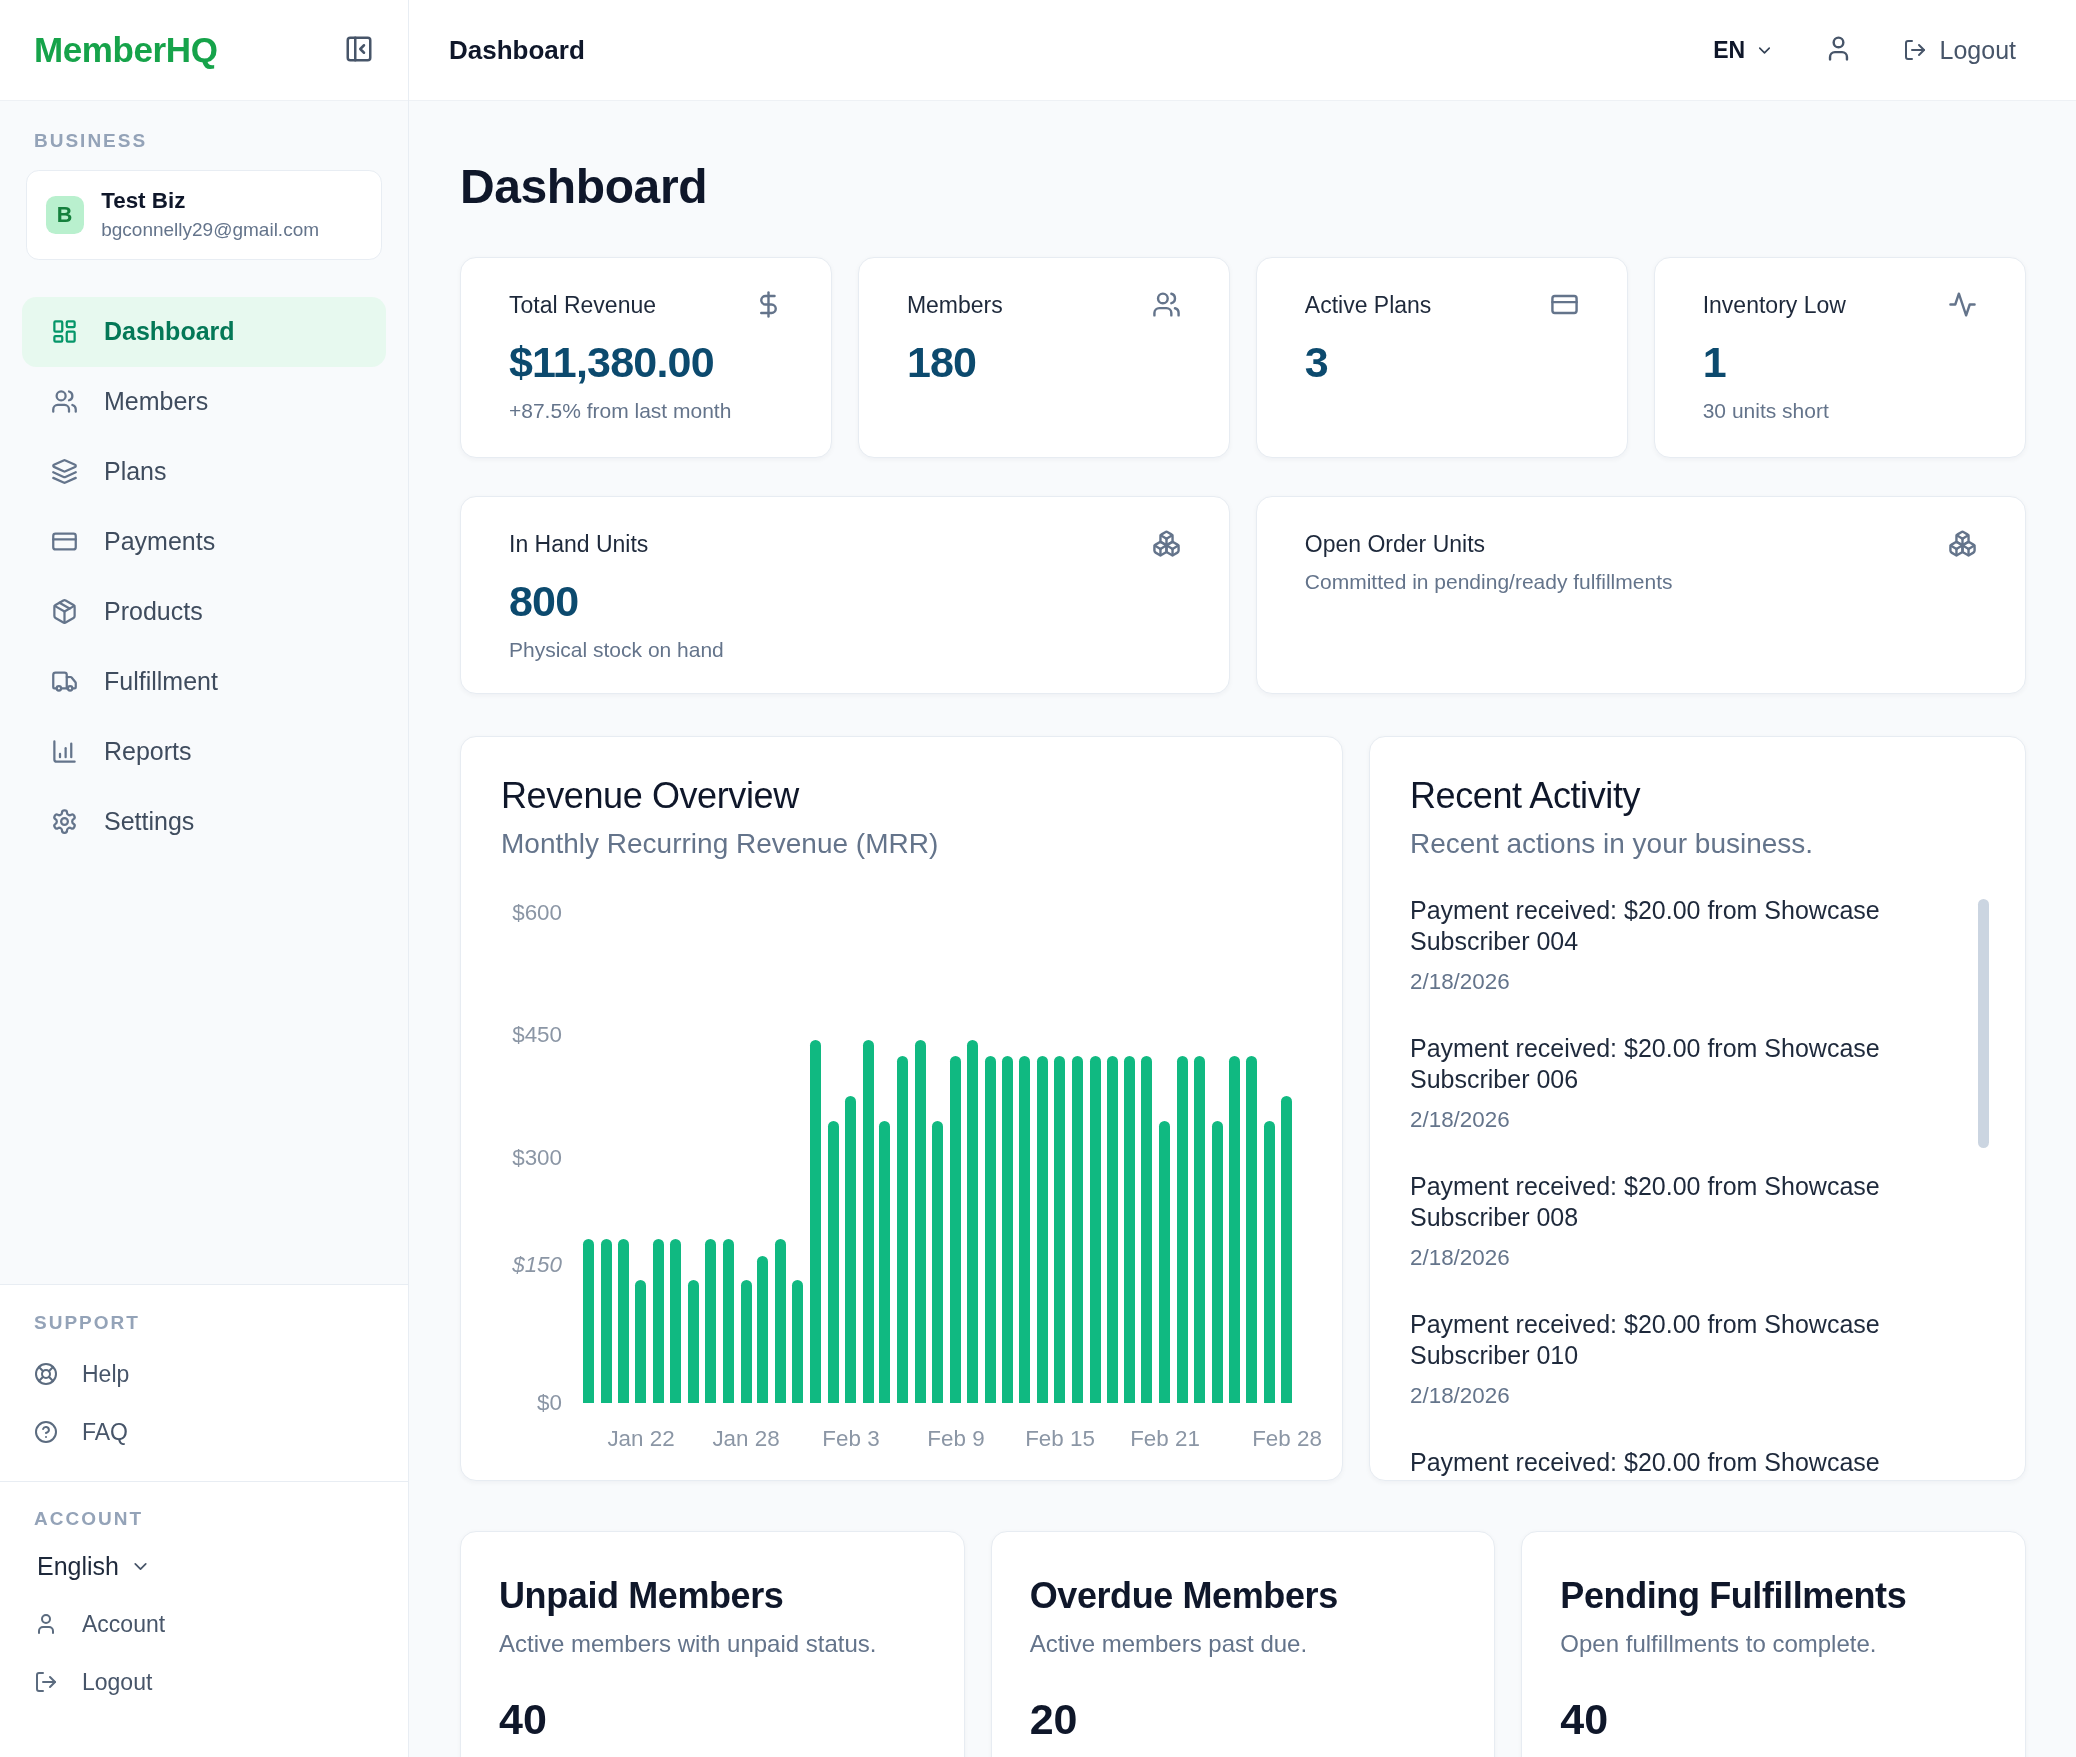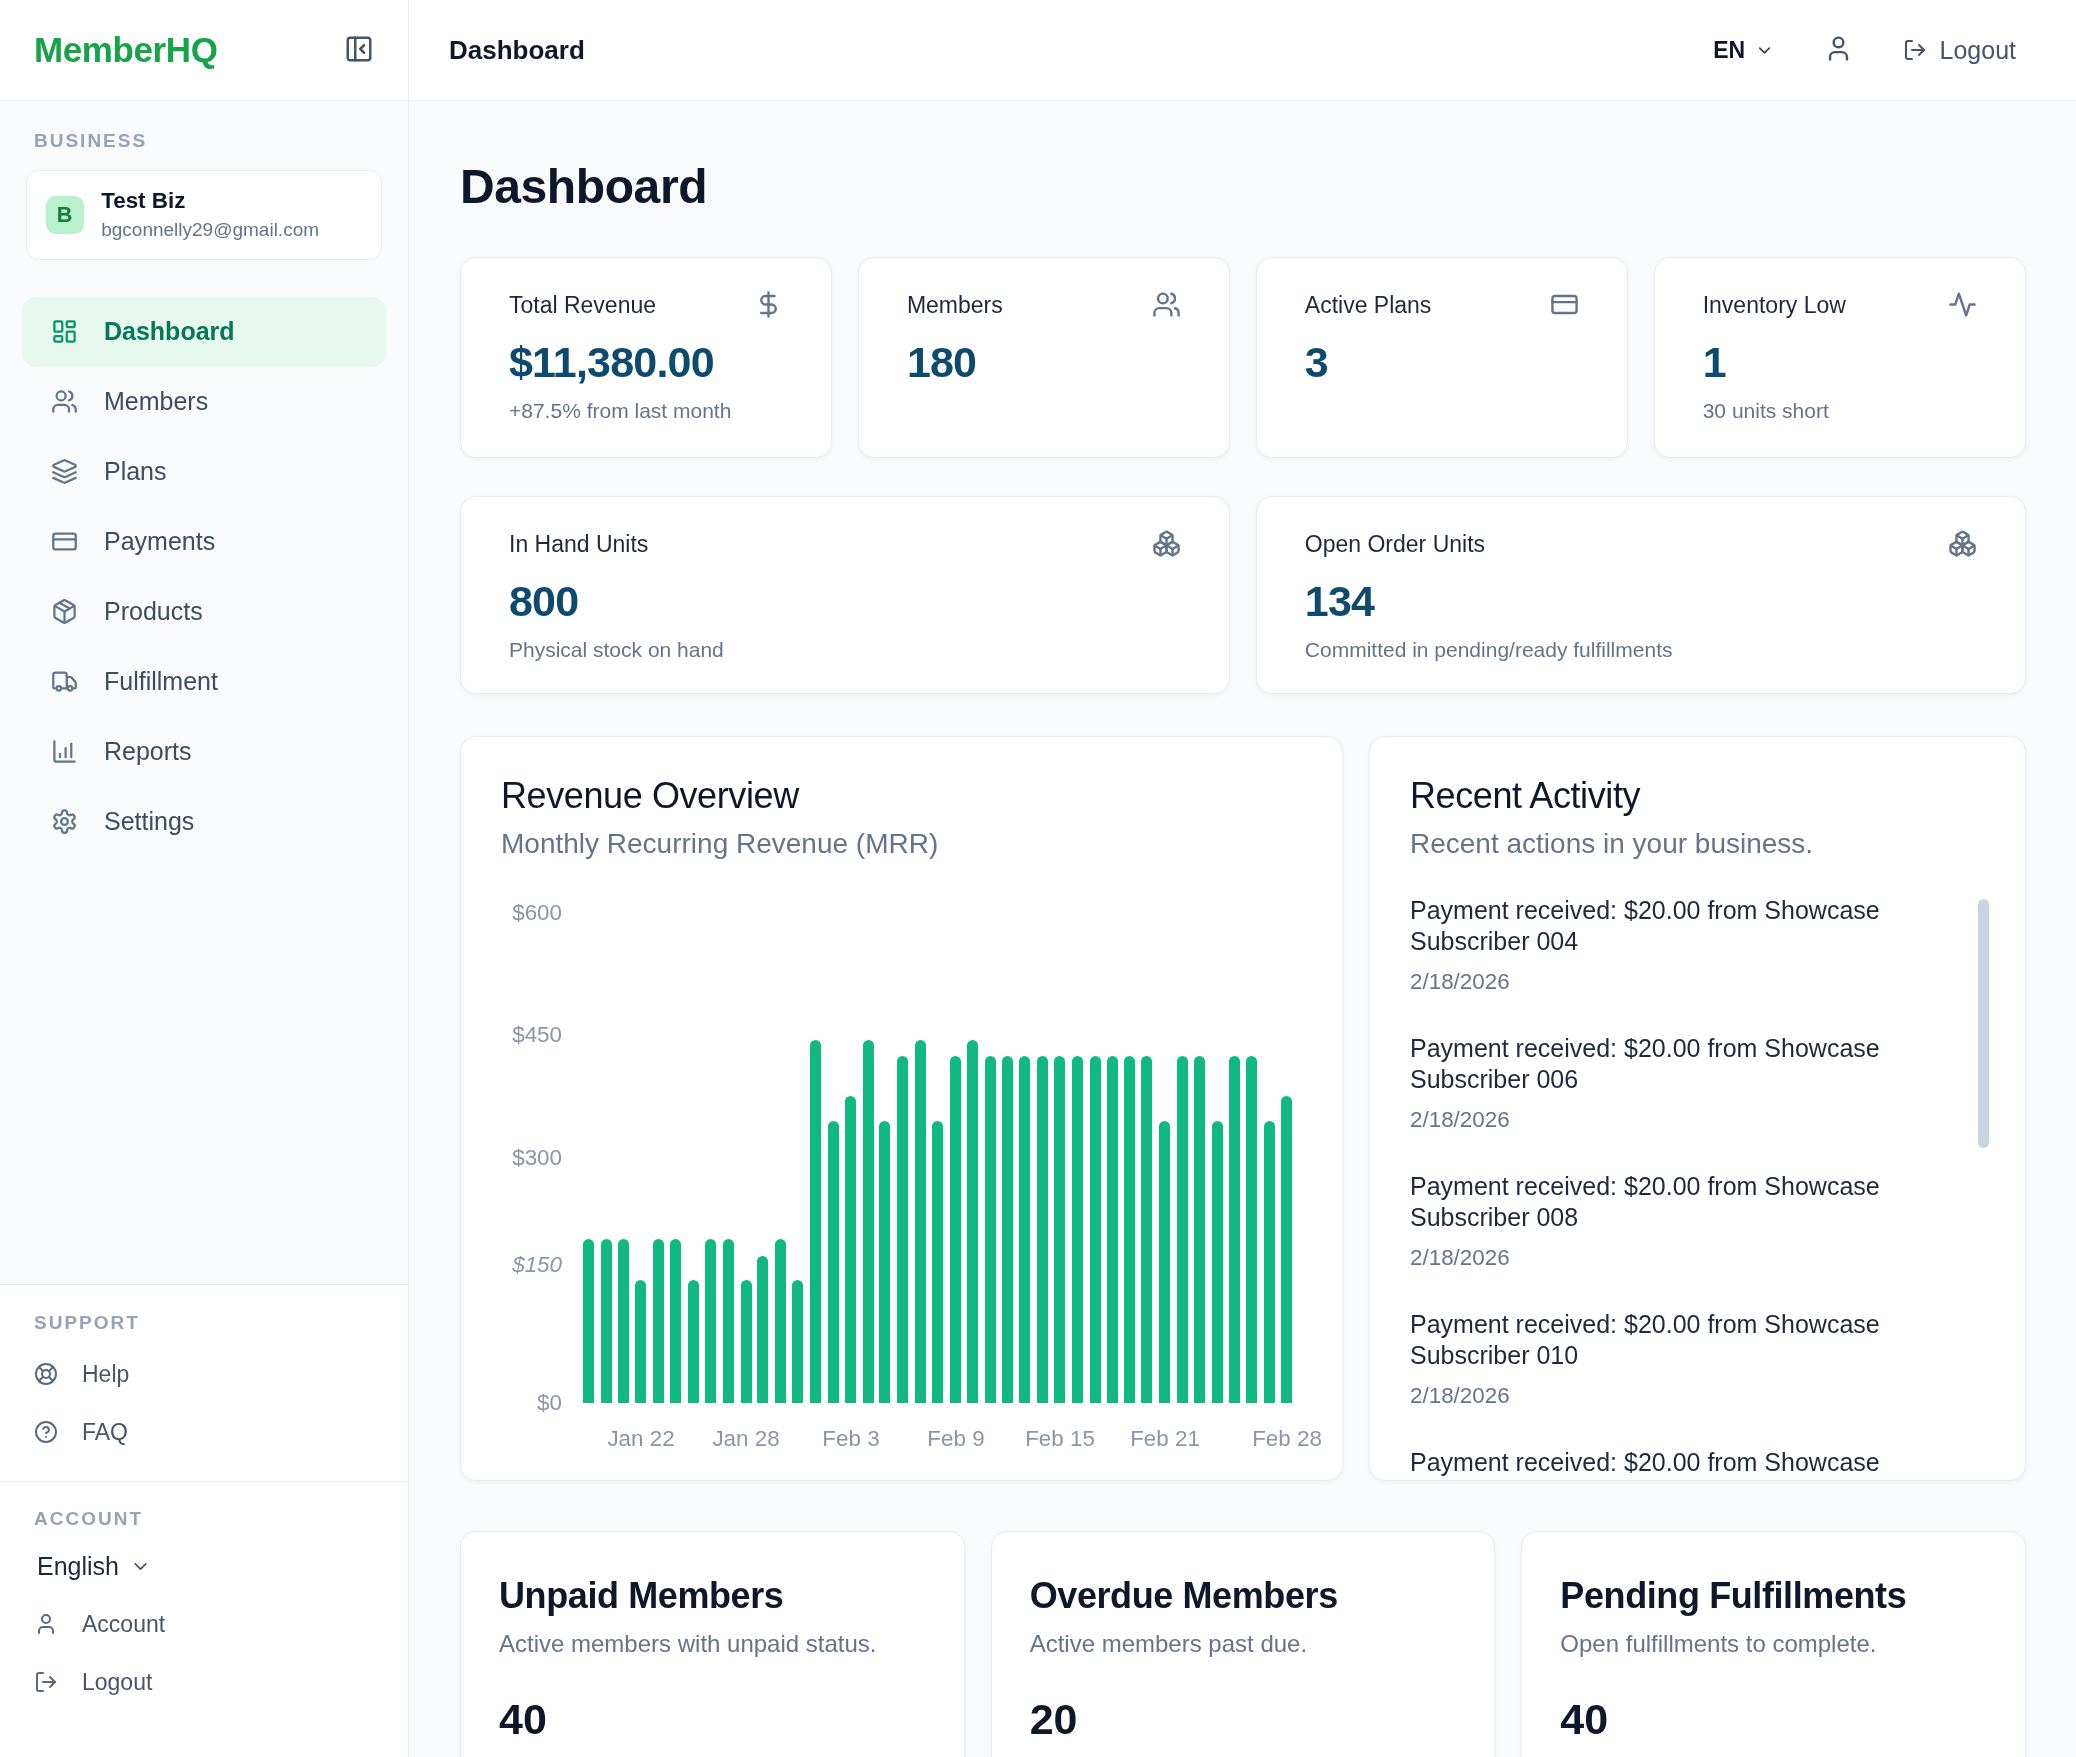--- a/index.html
+++ b/index.html
@@ -392,21 +392,20 @@
                 <path d="m17 16.5-5-3"></path>
                 <path d="m17 16.5 4.74-2.85"></path>
                 <path d="M17 16.5v5.17"></path>
                 <path d="M7.97 4.42A2 2 0 0 0 7 6.13v4.37l5 3 5-3V6.13a2 2 0 0 0-.97-1.71l-3-1.8a2 2 0 0 0-2.06 0l-3 1.8Z"></path>
                 <path d="M12 8 7.26 5.15"></path>
                 <path d="m12 8 4.74-2.85"></path>
                 <path d="M12 13.5V8"></path>
               </svg>
             </span>
     </div>
-    <div class="stat-value">134</div>
     <div class="stat-sub">Committed in pending/ready fulfillments</div>
   </div>
       </section>
 
     <section class="row3">
       <div class="card chart-card">
         <div class="card-title">Revenue Overview</div>
         <div class="card-subtitle">Monthly Recurring Revenue (MRR)</div>
         <div class="chart-area" id="chart-area">
             <span class="ytick" style="top: 501px;">$0</span>

